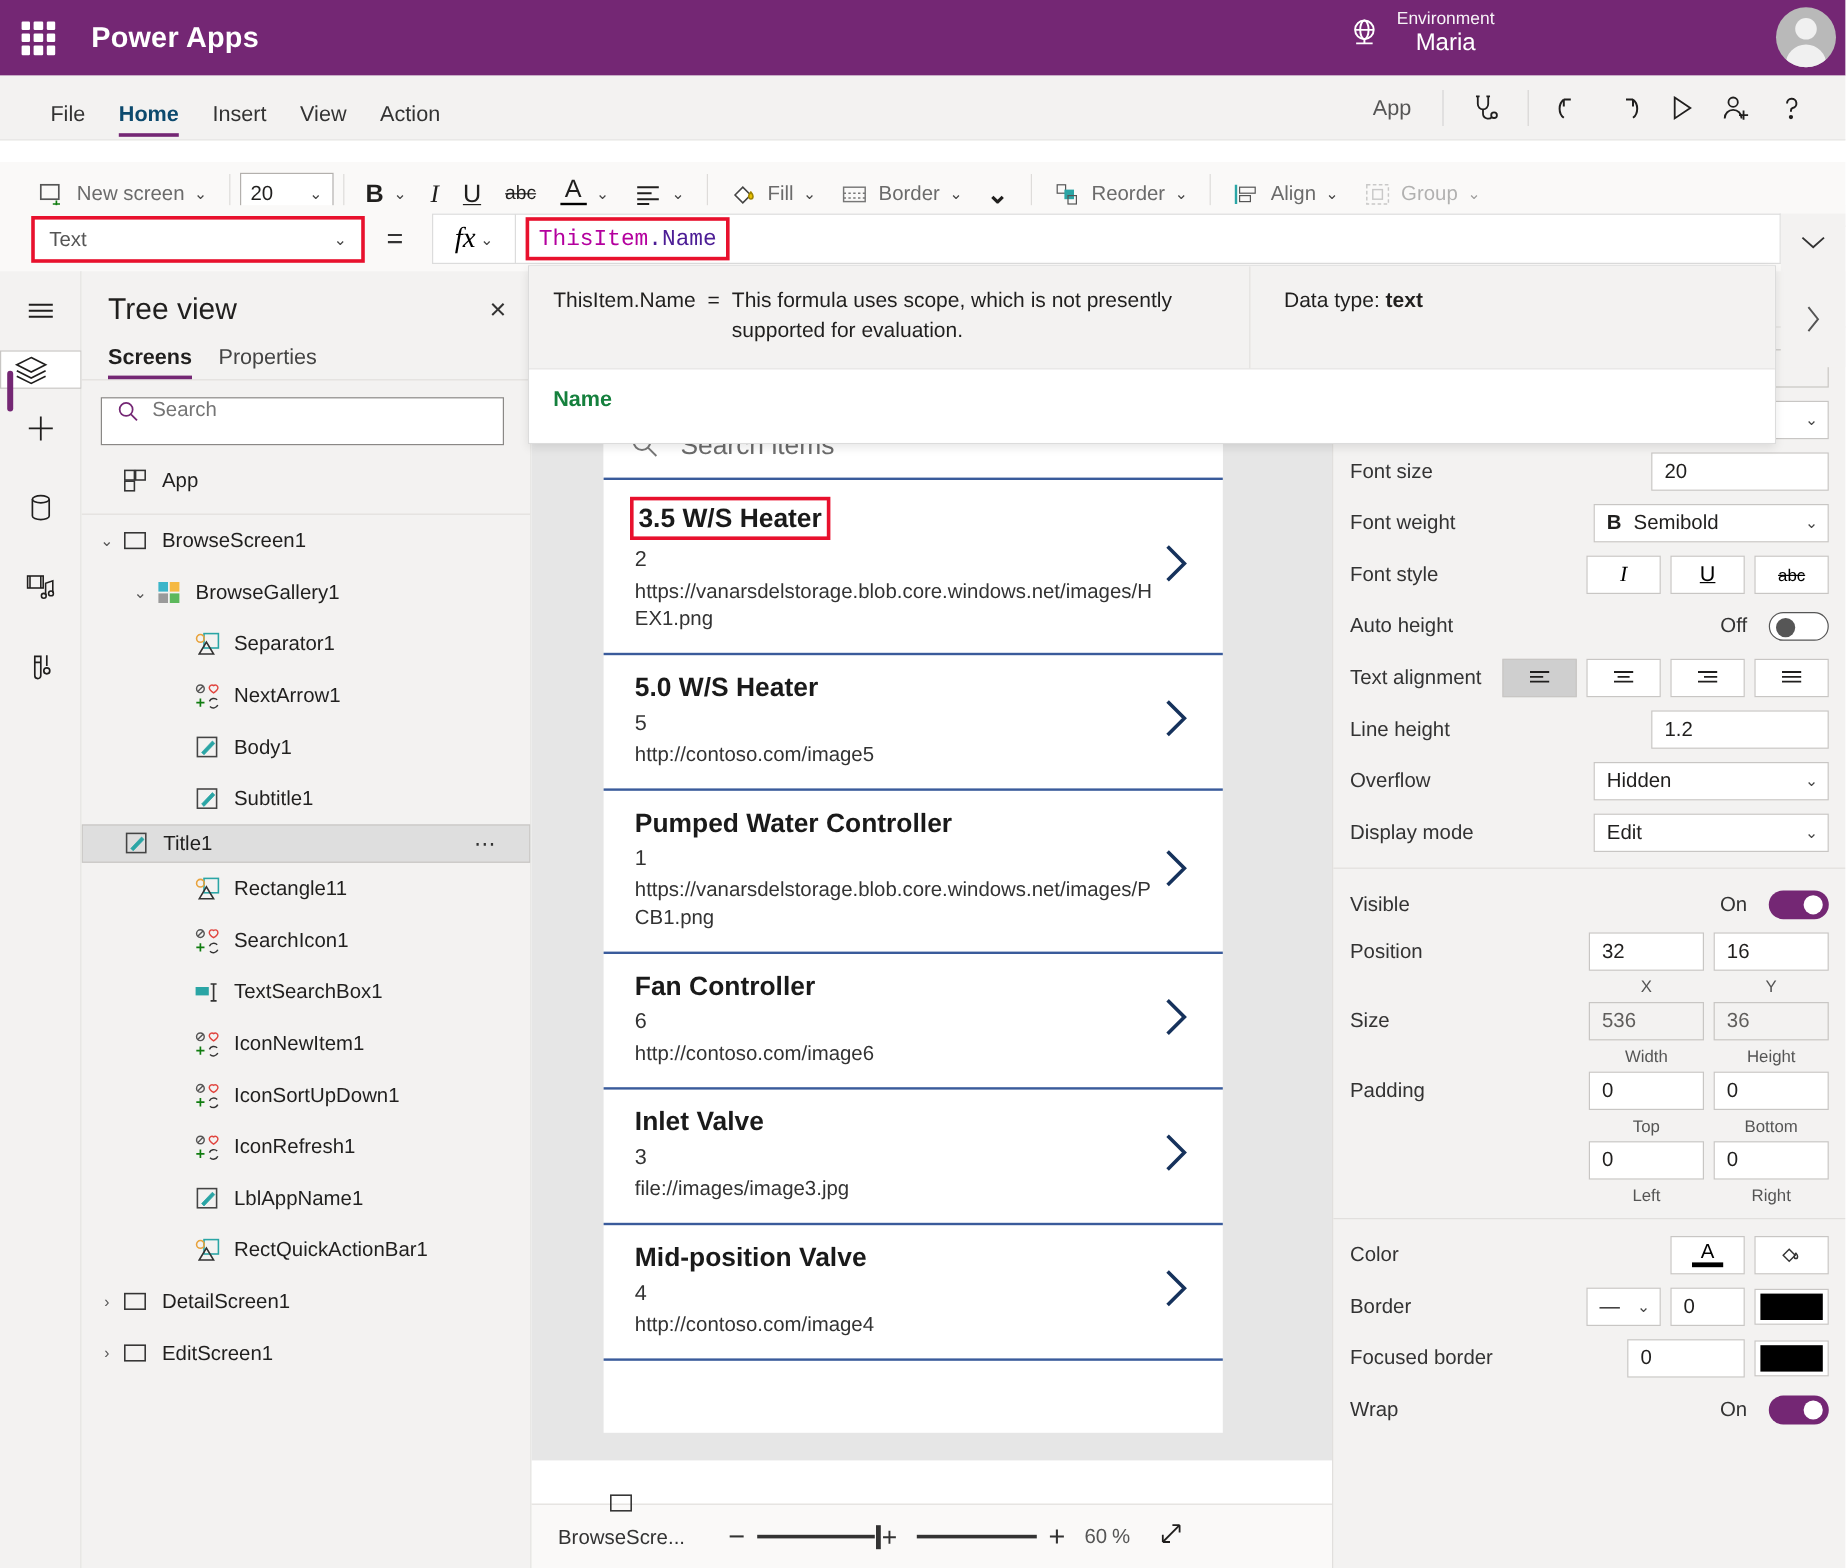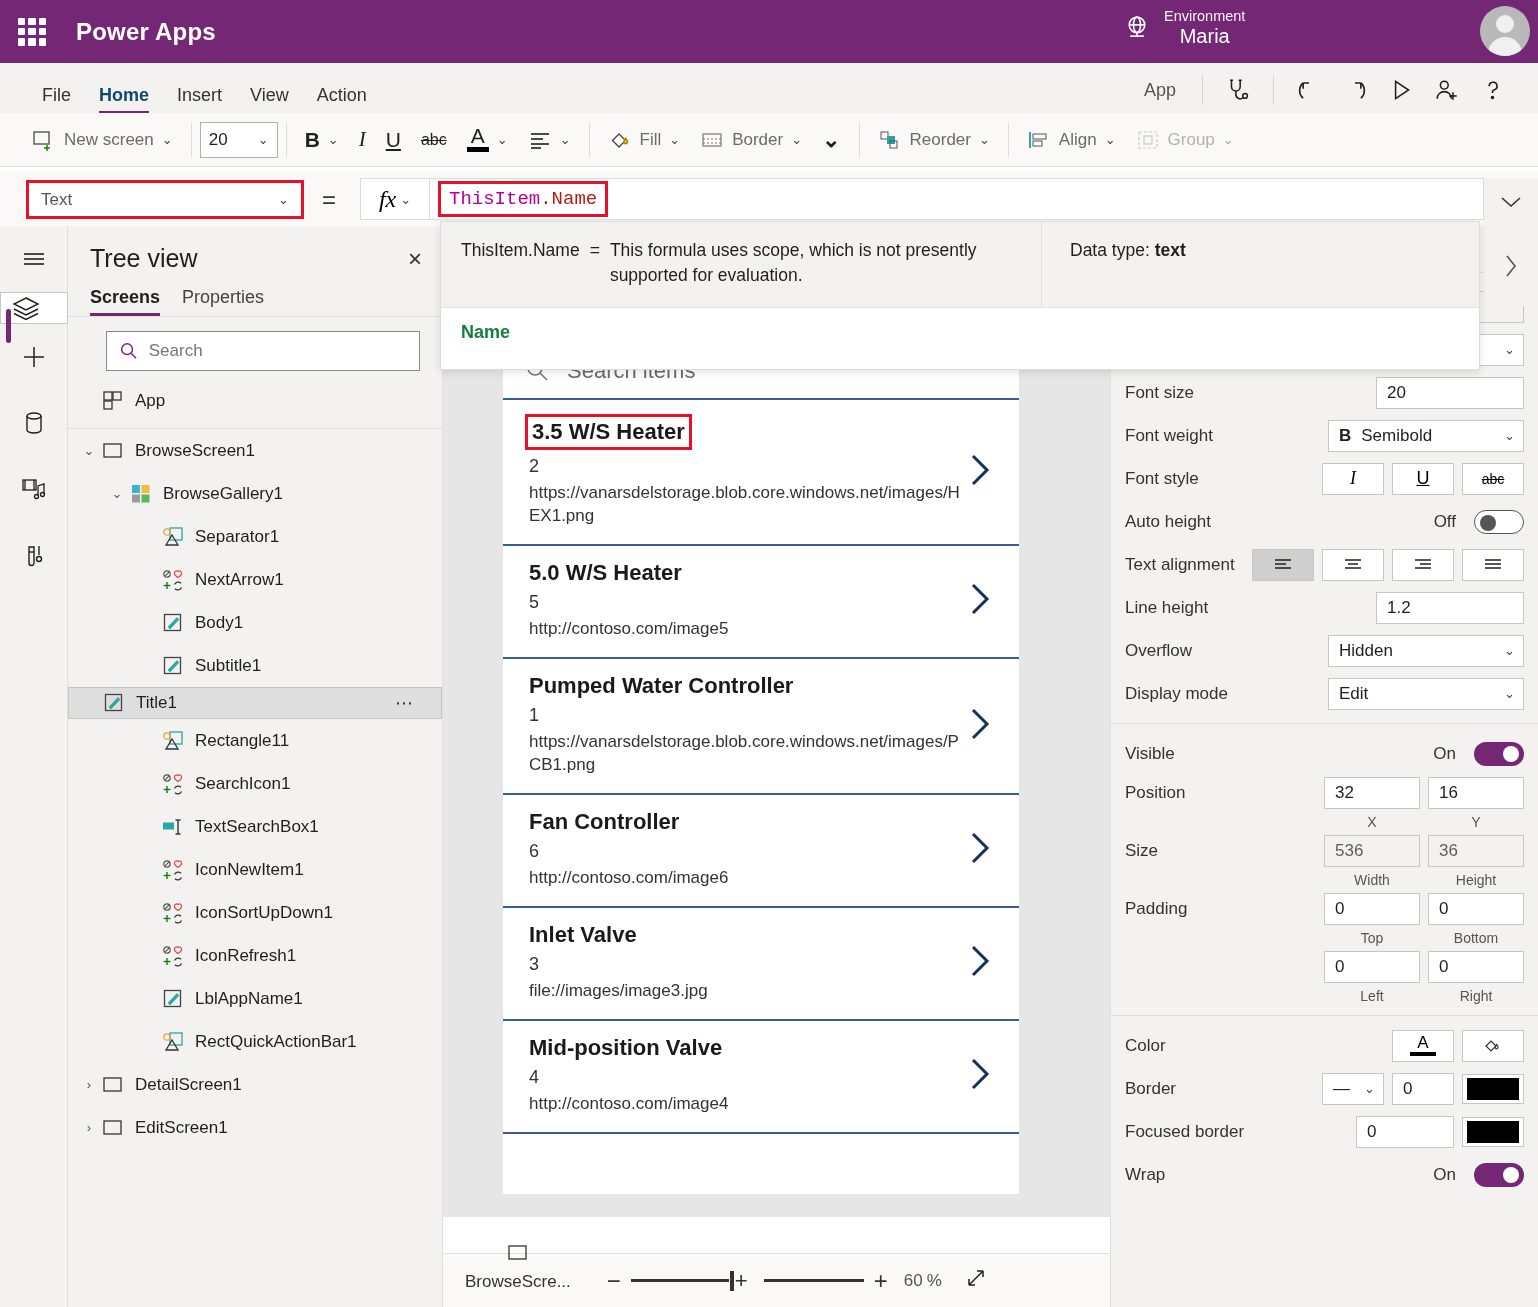--- a/index.html
+++ b/index.html
@@ -39,21 +39,21 @@
   .menuitem { font-size: 18px; color: #333; padding: 0 0 10px 0; margin-left: 28px; cursor: pointer; position:relative; }
   .menuitem:first-child { margin-left: 42px; }
   .menuitem.active { font-weight: bold; color:#0c4a6e; }
   .menuitem.active::after { content:""; position:absolute; left:0; right:0; bottom:2px; height:3px; background:#742774; }
   .menu-right { position:absolute; right: 0; top: 0; height: 54px; display:flex; align-items:center; }
   .app-lbl { font-size:18px; color:#555; margin-right: 14px; }
   .vdiv { width:1px; height:30px; background:#d6d5d4; margin: 0 12px; }
   .tico { width: 46px; height:46px; display:flex; align-items:center; justify-content:center; cursor:pointer; }
 
   
-  .ribbon { position:absolute; left:0; top:113px; width:1538px; height:54px;
+  .ribbon { position:absolute; left:0; top:135px; width:1538px; height:54px;
             background:#faf9f8; border-bottom:1px solid #e1dfdd; display:flex; align-items:center; }
   .rb-item { display:flex; align-items:center; gap:8px; height:40px; padding: 0 10px; cursor:pointer;
              font-size:17px; color:#6b6b6b; }
   .rb-sep { width:1px; height:34px; background:#dedcda; margin:0 8px; }
   .sizebox { width:78px; height:36px; border:1px solid #b3b0ad; background:#fff;
              display:flex; align-items:center; justify-content:space-between; padding:0 8px;
              font-size:17px; color:#201f1e; cursor:pointer; }
   .chev { font-size: 13px; color:#444; }
   .rb-gly { font-size:21px; color:#201f1e; }
   .underbar { display:inline-block; width:22px; height:5px; background:#000; margin-top:2px; }
@@ -67,21 +67,21 @@
   .fxbox { position:absolute; left:360px; top:178px; width:70px; height:42px;
            border:1px solid #dcdcdc; background:#fff; display:flex; align-items:center;
            justify-content:center; gap:4px; cursor:pointer; }
   .fx { font-style:italic; font-family:"Liberation Serif", serif; font-size:24px; }
   .formula-input { position:absolute; left:430px; top:178px; width:1054px; height:42px;
                    background:#fff; border:1px solid #dcdcdc; border-left:none; }
   .fhilite { position:absolute; left:438px; top:181px; height:36px; border:3px solid #e8112d;
              background:#fff; padding: 0 8px; display:flex; align-items:center;
              font-family:"Liberation Mono", monospace; font-size:19px; }
   .fhilite .tok-obj { color:#b4009e; }
-  .fhilite .tok-dot { color:#b91c1c; }
+  .fhilite .tok-dot { color:#4c1d95; }
   .fb-collapse { position:absolute; left:1484px; top:178px; width:54px; height:48px;
                  background:#f3f2f1; display:flex; align-items:center; justify-content:center; cursor:pointer; }
 
   
   .tip { position:absolute; left:440px; top:221px; width:1040px; background:#fff;
          border:1px solid #dcdcdc; box-shadow: 0 3px 8px rgba(0,0,0,.10); z-index: 40; }
   .tip-row { display:flex; background:#f3f2f1; border-bottom:1px solid #e3e1df; }
   .tip-left { flex:1; padding: 16px 20px 18px 20px; font-size:17.5px; color:#201f1e; line-height:1.45; display:flex; gap:10px; }
   .tip-eq { color:#201f1e; }
   .tip-right { width: 438px; border-left:1px solid #e3e1df; padding: 18px 0 0 28px; font-size:17.5px; color:#201f1e; }
@@ -99,22 +99,22 @@
   
   .tree { position:absolute; left:68px; top:226px; width:375px; height:1081px;
           background:#f3f2f1; border-right:1px solid #e1dfdd; overflow:hidden; }
   .tree-head { display:flex; align-items:center; justify-content:space-between; padding: 18px 20px 6px 22px; }
   .tree-title { font-size:25px; color:#201f1e; }
   .x-btn { font-size:24px; color:#333; cursor:pointer; line-height:1; }
   .tree-tabs { display:flex; gap:22px; padding: 8px 22px 0 22px; border-bottom:1px solid #e1dfdd; }
   .ttab { font-size:18px; color:#444; padding-bottom:8px; cursor:pointer; position:relative; }
   .ttab.active { font-weight:bold; color:#201f1e; }
   .ttab.active::after { content:""; position:absolute; left:0; right:0; bottom:0; height:3px; background:#742774; }
-  .tsearch { margin: 14px 22px 0 38px; height:40px; background:#fff; border:1px solid #8a8886;
-             display:flex; align-items:center; gap:10px; padding: 0 12px; }
+  .tsearch { margin: 14px 22px 0 16px; height:40px; background:#fff; border:1px solid #8a8886;
+             display:flex; align-items:flex-start; gap:10px; padding: 0 12px; }
   .tsearch input { border:none; outline:none; width:100%; font-size:17px; color:#555;
                    font-family:"Liberation Sans", sans-serif; background:transparent; }
   .trow { display:flex; align-items:center; height:43px; padding-left: 10px; cursor:pointer; font-size:17px; color:#201f1e; }
   .trow.sel { background:#dedede; }
   .trow .exp { width:22px; text-align:center; font-size:13px; color:#555; }
   .trow .ic  { width:26px; display:flex; align-items:center; justify-content:center; margin-right:9px; }
   .trow .dots { margin-left:auto; margin-right:18px; color:#333; letter-spacing:2px; font-size:18px; }
   .t-sep { height:1px; background:#e1dfdd; margin: 6px 0 0 0; }
   .ind0 { padding-left: 10px; } .ind1 { padding-left: 38px; } .ind2 { padding-left: 70px; }
 

